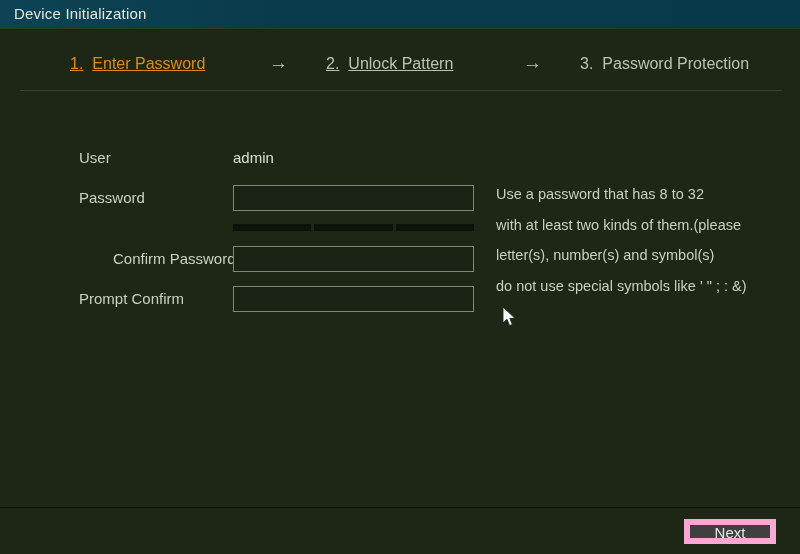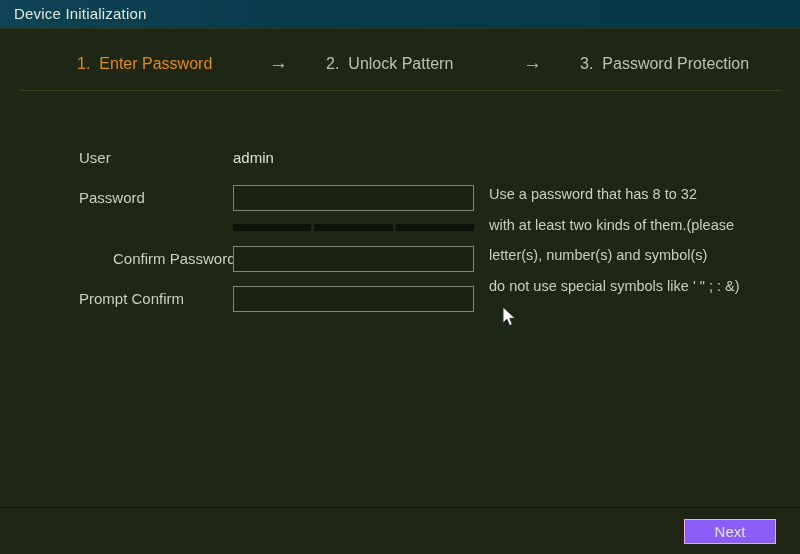--- a/index.html
+++ b/index.html
@@ -57,22 +57,22 @@
     height: 36px;
     line-height: 36px;
     font-size: 16px;
     white-space: nowrap;
     color: #b9c3b2;
   }
   .step .num { margin-right: 9px; }
   .step.active { color: #e08a18; }
   .step.active .num { color: #e08a18; }
 
-  .step-1 { left: 77px; }
-  .step-2 { left: 326px; }
+  .step-1 { left: 70px; text-decoration: underline; }
+  .step-2 { left: 326px; text-decoration: underline; }
   .step-3 { left: 580px; }
 
   .arrow {
     position: absolute;
     top: 0;
     height: 36px;
     line-height: 34px;
     font-size: 19px;
     color: #c2cbbb;
     white-space: nowrap;
@@ -156,39 +156,39 @@
   
   .help {
     position: absolute;
     left: 489px;
     top: 179px;
     width: 300px;
     font-size: 14.5px;
     color: #c8d1c1;
     line-height: 30.5px;
   }
-  .help-line { white-space: nowrap; }
+  .help-line { white-space: nowrap; margin-left: 7px; }
 
   
   .footer-divider {
     position: absolute;
     left: 0;
     top: 507px;
     width: 800px;
     height: 1px;
     background: #121707;
   }
   .next-btn {
     position: absolute;
     left: 684px;
     top: 519px;
     width: 92px;
     height: 25px;
-    background: #8b5cf6;
-    border: 1px solid #f9a8d4;
+    background: #404040;
+    border: 6px solid #f9a8d4;
     box-sizing: border-box;
     color: #e2e8de;
     font-family: "Liberation Sans", sans-serif;
     font-size: 15px;
     line-height: 1;
     padding: 0;
     cursor: pointer;
   }
 
   

